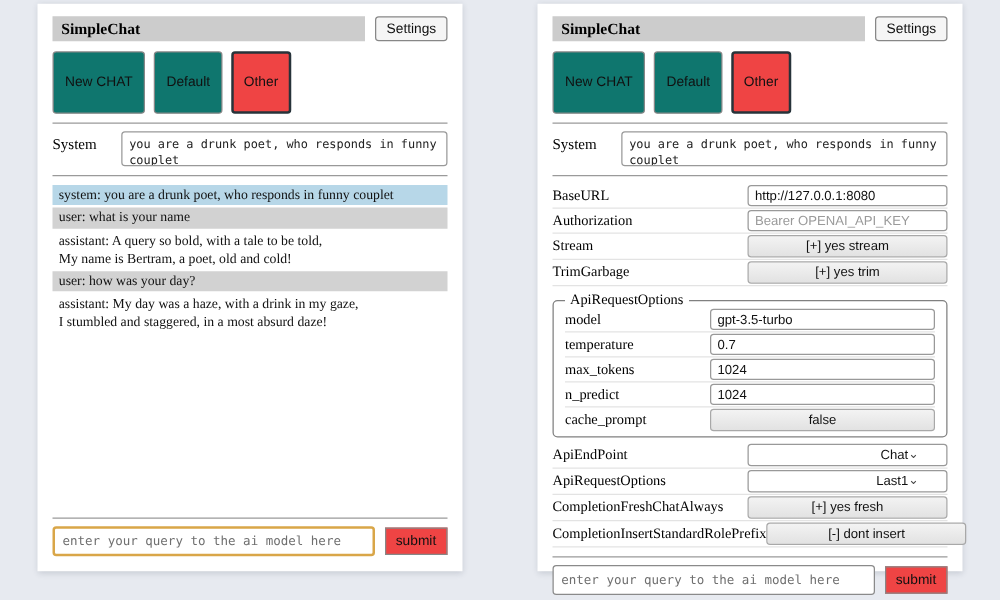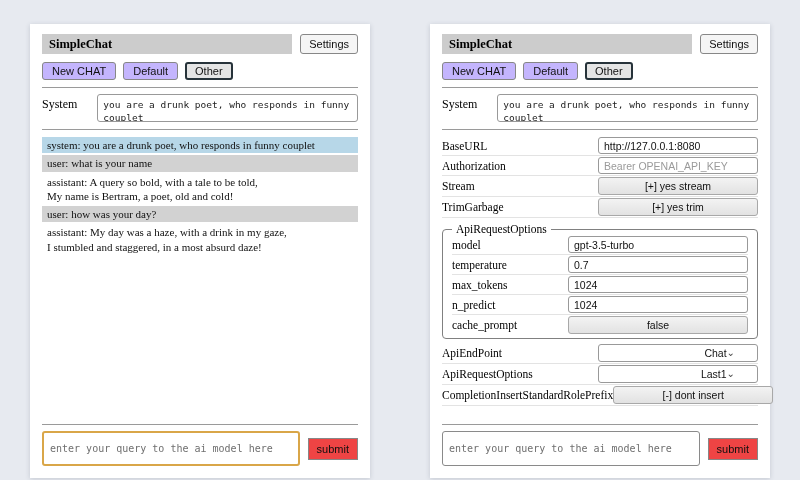--- a/index.html
+++ b/index.html
@@ -4,21 +4,21 @@
 <style>
   * { box-sizing: border-box; margin: 0; padding: 0; }
   html,body { width: 800px; height: 480px; }
   body {
     background: #e7eaf0;
     font-family: "Liberation Serif", serif;
     position: relative;
     overflow: hidden;
   }
   .panel {
-    position: absolute; top: 24px; width: 340px; height: 454px;
+    position: absolute; top: 3px; width: 340px; height: 454px;
     background: #ffffff;
     box-shadow: 0 1px 5px rgba(40,50,70,.18);
     padding: 10px 12px 12px;
     display: flex; flex-direction: column;
   }
   #left-panel  { left: 30px; }
   #right-panel { left: 430px; }
 
   
   .header-row { display: flex; gap: 8px; align-items: stretch; }
@@ -27,24 +27,24 @@
     font-size: 12.5px; padding: 3px 7px 2px;
   }
   button { font-family: "Liberation Sans", sans-serif; cursor: pointer; color:#111; }
   .chrome-btn {
     font-size: 11px; padding: 1px 8px;
     background: #f5f5f5; border: 1px solid #878787; border-radius: 3px;
   }
   .session-row { display: flex; gap: 7px; margin-top: 8px; }
   .session-btn {
     font-size: 11px; padding: 2px 9px;
-    background: #c4b5fd; border: 1px solid #878787; border-radius: 3px;
+    background: #0f766e; border: 1px solid #878787; border-radius: 3px;
   }
   .session-btn.active {
-    background: #e5e5e5; border: 2px solid #27333a; padding: 1px 8px;
+    background: #ef4444; border: 2px solid #27333a; padding: 17px 8px;
   }
   .sep { border: none; border-top: 1px solid #9a9a9a; margin: 7px 0 6px; }
 
   
   .system-row { display: flex; gap: 20px; align-items: flex-start; }
   .system-label { font-size: 12px; padding-top: 3px; }
   .system-input {
     flex: 1; height: 28px; resize: none; overflow: hidden;
     font-family: "DejaVu Sans Mono", monospace; font-size: 9.5px; line-height: 1.4;
     padding: 3px 5px; border: 1px solid #999; border-radius: 3px; color:#222;
@@ -57,21 +57,21 @@
     padding: 1px 5px; white-space: pre-wrap; color:#111;
   }
   .msg-system { background: #b7d7e8; }
   .msg-user   { background: #d2d2d2; }
 
   .spacer { flex: 1; }
 
   
   .query-row { display: flex; gap: 8px; align-items: center; }
   .query-input {
-    flex: 1; height: 35px;
+    flex: 1; height: 24px;
     font-family: "DejaVu Sans Mono", monospace; font-size: 10px;
     padding: 2px 6px; border-radius: 3px; color:#222;
   }
   .query-input.focus { border: 2px solid #d9a648; outline: none; }
   .query-input.plain { border: 1px solid #8a8a8a; }
   .query-input::placeholder { color: #6f6f6f; }
   .submit-btn {
     font-size: 11px; padding: 4px 8px;
     border: 1px solid #878787; border-radius: 0; background: #ef4444;
   }
@@ -235,20 +235,24 @@
     </div>
 
     <div class="setting-row">
       <span class="setting-label">ApiRequestOptions</span>
       <div class="ctl-select">
         <span>Last1</span>
         <span class="chevron">⌄</span>
       </div>
     </div>
 
+    <div class="setting-row">
+      <span class="setting-label">CompletionFreshChatAlways</span>
+      <button class="ctl-btn">[+] yes fresh</button>
+    </div>
 
     <div class="setting-row">
       <span class="setting-label">CompletionInsertStandardRolePrefix</span>
       <button class="ctl-btn">[-] dont insert</button>
     </div>
 
   </div>
 
   <div class="spacer"></div>
 

